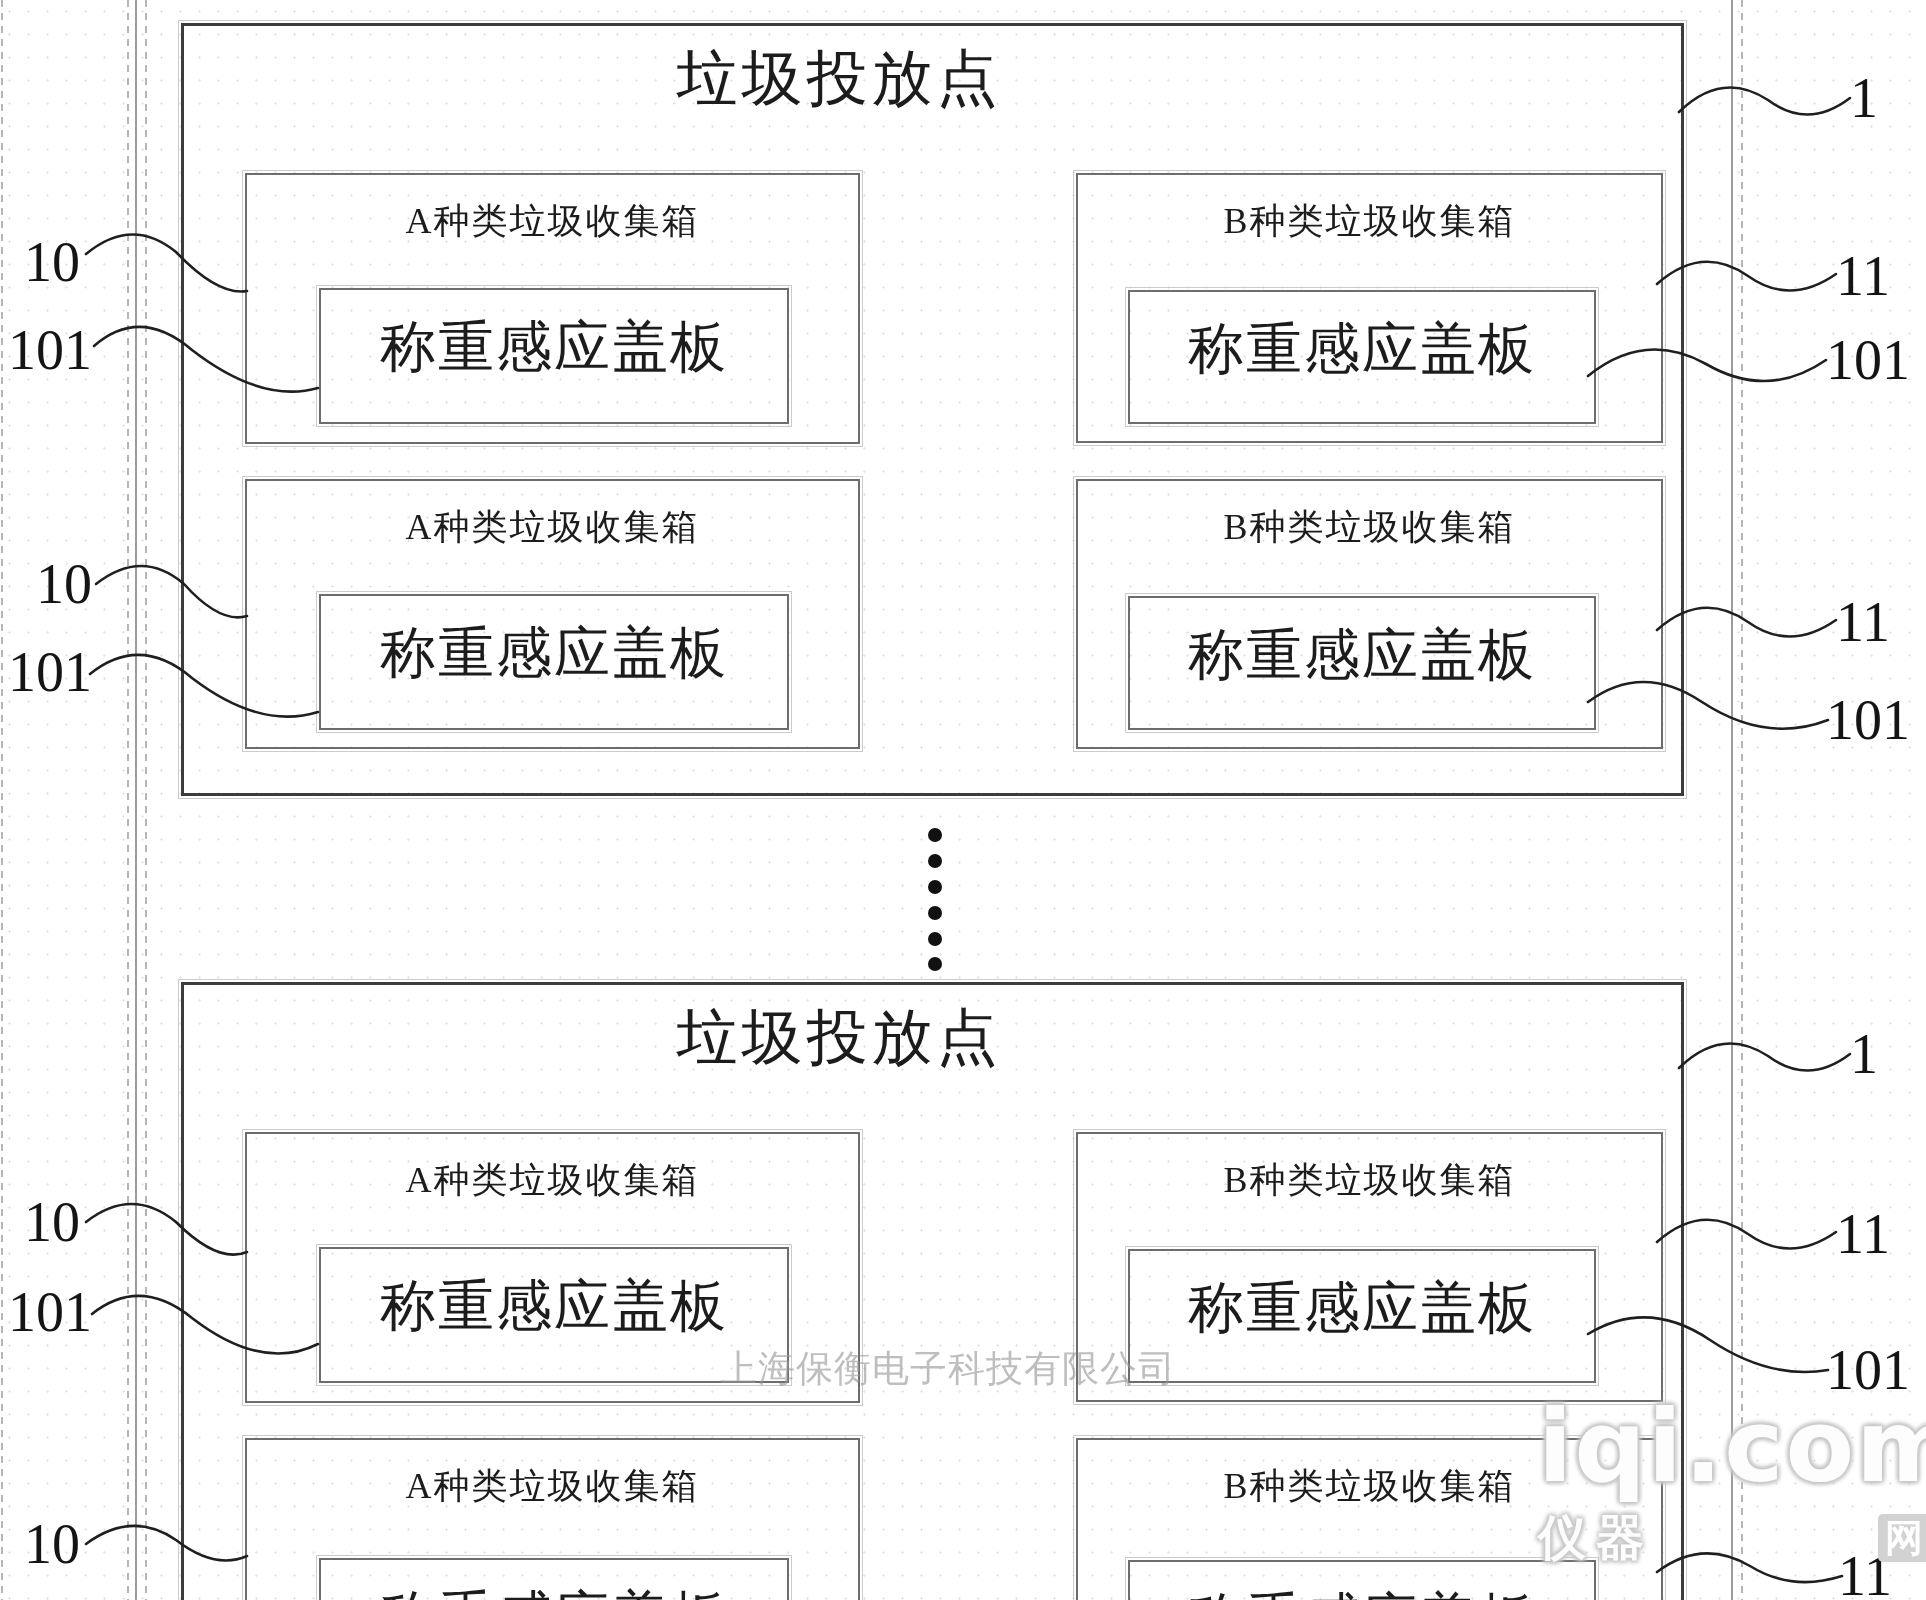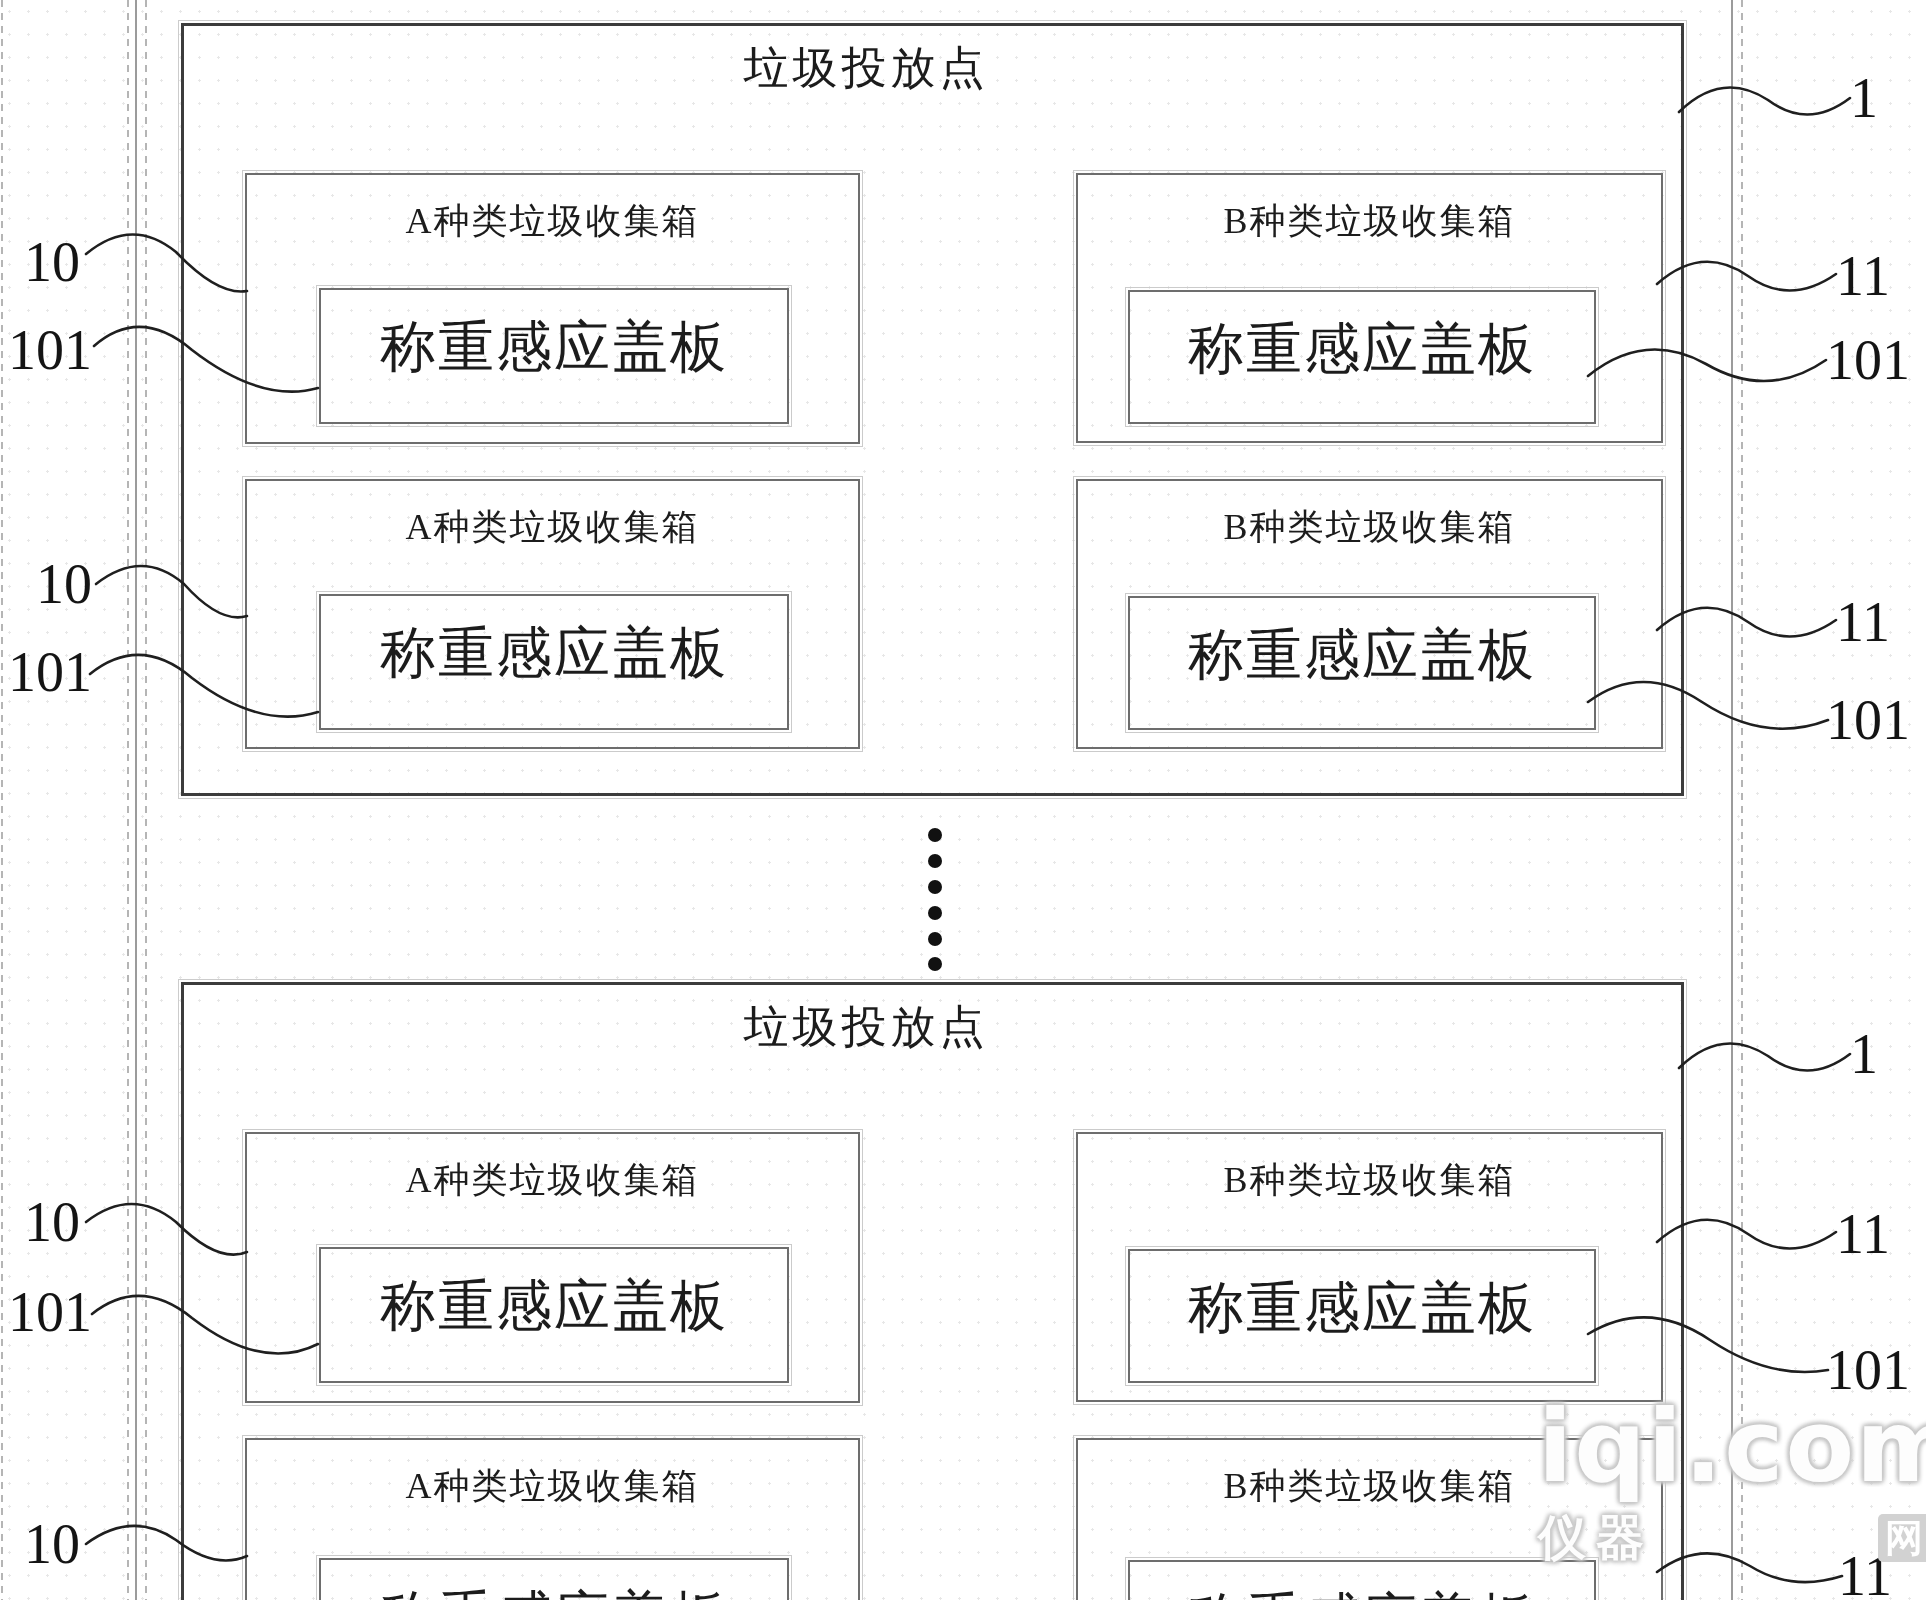--- a/index.html
+++ b/index.html
@@ -6,21 +6,21 @@
   .page{
     position:relative;width:1926px;height:1600px;overflow:hidden;background:#fff;
     background-image:radial-gradient(circle,#e7e7e7 1px,rgba(255,255,255,0) 1.4px);
     background-size:19px 23px;
     font-family:"Liberation Serif","DejaVu Serif",serif;color:#1c1c1c;
   }
   .vline{position:absolute;top:0;bottom:0;width:2px;}
   .vline.solid{background:#9b9b9b;}
   .vline.dotted{background:repeating-linear-gradient(180deg,#b5b5b5 0 7px,rgba(255,255,255,0) 7px 13px);width:2px;}
   .section{position:absolute;border:3px solid #3c3c3c;outline:1px solid #cccccc;outline-offset:2px;background:transparent;}
-  .section-title{position:absolute;top:12px;left:0;width:1310px;text-align:center;font-size:45px;letter-spacing:4px;white-space:nowrap;margin-left:27px;}
+  .section-title{position:absolute;top:12px;left:0;width:1310px;text-align:center;font-size:61px;letter-spacing:4px;white-space:nowrap;}
   .bin{position:absolute;border:2px solid #6d6d6d;outline:1px solid #cbcbcb;outline-offset:2px;}
   .bin-label{margin-top:22px;text-align:center;font-size:36px;letter-spacing:2px;white-space:nowrap;}
   .lid{position:absolute;border:2px solid #6d6d6d;outline:1px solid #cbcbcb;outline-offset:2px;}
   .lid-label{margin-top:20px;text-align:center;font-size:56px;letter-spacing:2px;white-space:nowrap;}
   .ref{position:absolute;font-size:56px;line-height:1;white-space:nowrap;color:#141414;}
   .annot{position:absolute;left:0;top:0;z-index:3;}
   .wm-company{position:absolute;left:720px;top:1344px;z-index:6;font-family:"Liberation Sans","DejaVu Sans",sans-serif;
     font-size:37px;letter-spacing:1px;color:rgba(150,150,150,0.62);white-space:nowrap;}
   .wm-corner{position:absolute;left:1538px;top:1392px;z-index:6;font-family:"DejaVu Sans","Liberation Sans",sans-serif;font-weight:bold;}
   .wm-en{font-size:100px;line-height:1.1;color:#fdfdfd;letter-spacing:2px;white-space:nowrap;
@@ -147,20 +147,21 @@
     <g fill="#111111">
       <circle cx="935" cy="835" r="7"></circle>
       <circle cx="935" cy="861" r="7"></circle>
       <circle cx="935" cy="887" r="7"></circle>
       <circle cx="935" cy="913" r="7"></circle>
       <circle cx="935" cy="939" r="7"></circle>
       <circle cx="935" cy="964" r="7"></circle>
     </g>
   </svg>
 
+  <div class="wm-company">上海保衡电子科技有限公司</div>
 
   <div class="wm-corner">
     <div class="wm-en">iqi.com</div>
     <div class="wm-row">
       <span class="wm-cn">仪器</span>
       <span class="wm-logo">网</span>
     </div>
   </div>
 
 </div>

